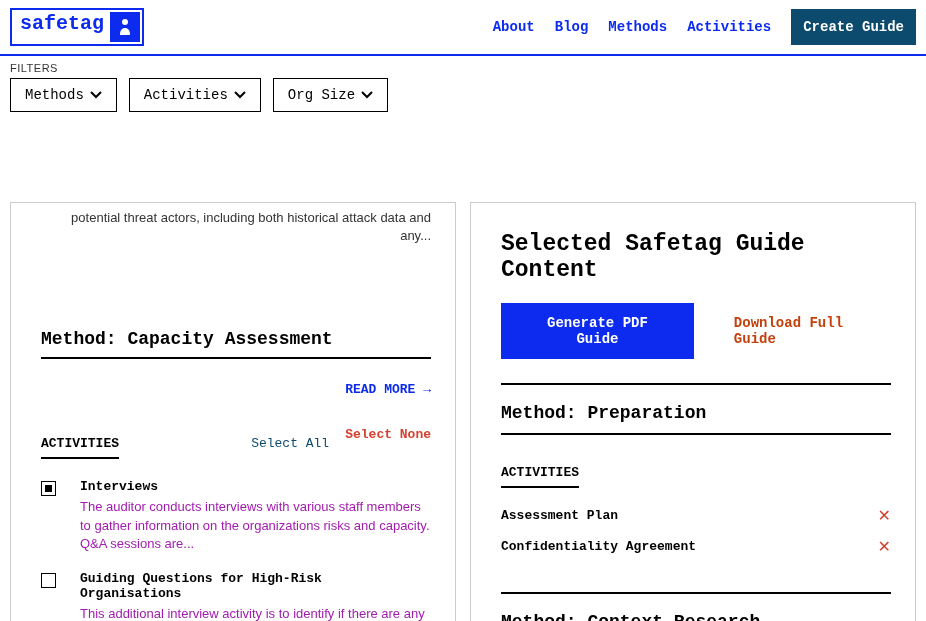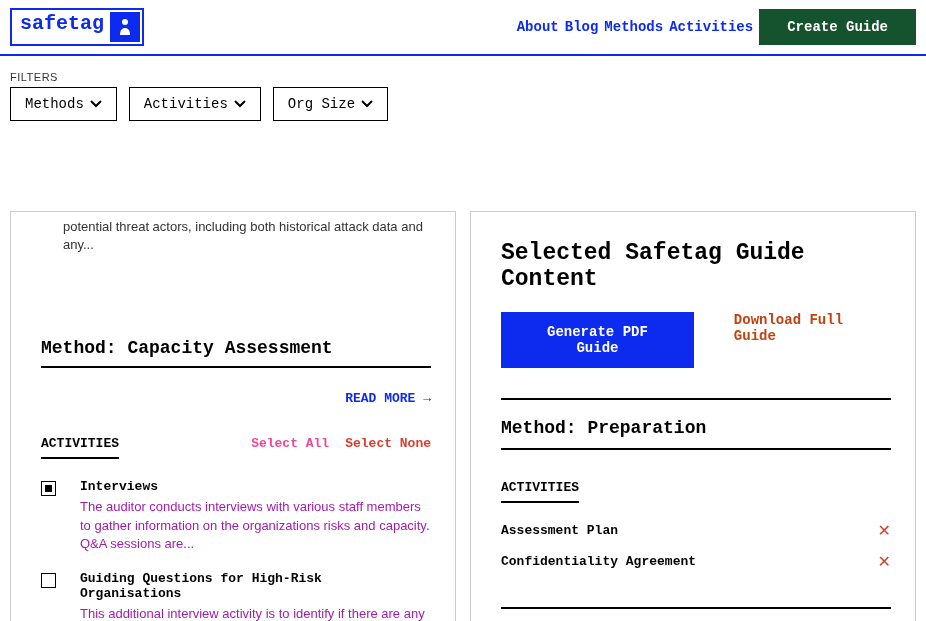--- a/index.html
+++ b/index.html
@@ -4,26 +4,26 @@
   <style>
     * { box-sizing: border-box; margin: 0; padding: 0; }
     body { font-family: Arial, sans-serif; background: #fff; width: 926px; }
     
     
     .header { display: flex; align-items: center; justify-content: space-between; padding: 8px 10px; border-bottom: 2px solid #0c2bef; }
     .logo-box { display: flex; align-items: flex-start; border: 2px solid #0c2bef; padding: 2px; }
     .logo-text { color: #0c2bef; font-family: 'Courier New', monospace; font-weight: bold; font-size: 20px; padding: 0 6px; }
     .logo-icon { background: #0c2bef; width: 30px; height: 30px; display: flex; align-items: center; justify-content: center; }
     .logo-icon svg { fill: #fff; }
-    .nav { display: flex; align-items: center; gap: 6px; }
+    .nav { display: flex; align-items: center; gap: 20px; }
     .nav-link { color: #0c2bef; font-family: 'Courier New', monospace; font-weight: bold; font-size: 14px; text-decoration: none; }
-    .create-btn { background: #14532d; color: #fff; font-family: 'Courier New', monospace; font-weight: bold; font-size: 14px; padding: 10px 28px; border: none; cursor: pointer; }
+    .create-btn { background: #0c4a6e; color: #fff; font-family: 'Courier New', monospace; font-weight: bold; font-size: 14px; padding: 10px 12px; border: none; cursor: pointer; }
     
     
-    .filters-label { font-size: 11px; padding: 15px 10px 4px; color: #333; letter-spacing: 0.5px; }
+    .filters-label { font-size: 11px; padding: 6px 10px 4px; color: #333; letter-spacing: 0.5px; }
     .filters-row { display: flex; gap: 12px; padding: 0 10px 10px; }
     .filter-btn { border: 1px solid #000; background: #fff; font-family: 'Courier New', monospace; font-size: 14px; padding: 8px 14px; display: flex; align-items: center; gap: 6px; cursor: pointer; }
     .chev { display: inline-block; }
     .chev svg { stroke: #000; fill: none; stroke-width: 2; }
     
     
     .main { display: flex; gap: 14px; margin-top: 80px; padding: 0 10px; }
     .left-panel, .right-panel { border: 1px solid #ccc; position: relative; overflow: hidden; }
     .left-panel { width: 446px; height: 427px; }
     .right-panel { width: 446px; height: 427px; }
@@ -34,33 +34,33 @@
     .threat-snippet { font-size: 13px; color: #333; padding: 6px 0 10px; line-height: 1.4; }
     .gap { height: 54px; }
     
     .method-title { font-family: 'Courier New', monospace; font-weight: bold; font-size: 18px; padding: 20px 0 8px; border-bottom: 2px solid #000; }
     .read-more { text-align: right; padding: 20px 0 30px; }
     .read-more a { color: #0c2bef; font-family: 'Courier New', monospace; font-weight: bold; font-size: 13px; text-decoration: none; }
     
     .activities-row { display: flex; justify-content: space-between; align-items: baseline; padding-bottom: 6px; }
     .activities-label { font-family: 'Courier New', monospace; font-weight: bold; font-size: 13px; border-bottom: 2px solid #000; padding-bottom: 6px; }
     .select-links { display: flex; gap: 16px; }
-    .select-all { color: #ec4899; font-family: 'Courier New', monospace; font-weight: bold; font-size: 13px; cursor: pointer; }
+    .select-all { color: #0c4a6e; font-family: 'Courier New', monospace; font-weight: normal; font-size: 13px; cursor: pointer; margin-top: 9px; }
     .select-none { color: #d4402f; font-family: 'Courier New', monospace; font-weight: bold; font-size: 13px; cursor: pointer; }
     
     .activity-item { display: flex; gap: 24px; padding: 14px 0 4px; }
     .checkbox { width: 15px; height: 15px; border: 1.5px solid #000; flex-shrink: 0; margin-top: 2px; display: flex; align-items: center; justify-content: center; }
     .checkbox.checked::after { content: ''; width: 7px; height: 7px; background: #000; }
     .activity-content { flex: 1; }
     .activity-title { font-family: 'Courier New', monospace; font-weight: bold; font-size: 13px; margin-bottom: 4px; }
     .activity-desc { font-size: 13px; color: #a21caf; line-height: 1.4; }
     
     
     .right-title { font-family: 'Courier New', monospace; font-weight: bold; font-size: 23px; padding: 28px 0 20px; }
-    .btn-row { display: flex; gap: 40px; align-items: flex-start; padding-bottom: 30px; }
+    .btn-row { display: flex; gap: 40px; align-items: center; padding-bottom: 24px; }
     .gen-pdf { background: #0c2bef; color: #fff; border: none; font-family: 'Courier New', monospace; font-weight: bold; font-size: 14px; padding: 12px 22px; cursor: pointer; }
     .dl-full { color: #c2410c; font-family: 'Courier New', monospace; font-weight: bold; font-size: 14px; text-decoration: none; cursor: pointer; }
     
     .sel-method-title { font-family: 'Courier New', monospace; font-weight: bold; font-size: 18px; padding: 16px 0 8px; border-top: 2px solid #000; border-bottom: 2px solid #000; padding-bottom: 10px; padding-top: 18px; }
     .sel-activities-label { font-family: 'Courier New', monospace; font-weight: bold; font-size: 13px; padding: 30px 0 6px; border-bottom: 2px solid #000; display: inline-block; margin-bottom: 12px; }
     .sel-activity-row { display: flex; justify-content: space-between; align-items: center; padding: 6px 0; }
     .sel-activity-name { font-family: 'Courier New', monospace; font-weight: bold; font-size: 13px; }
     .remove-x { color: #d4402f; cursor: pointer; font-size: 16px; }
     .sel-spacer { height: 30px; }
     
@@ -110,21 +110,21 @@
       <span class="chev"><svg width="12" height="8" viewBox="0 0 12 8">
           <path d="M1 1 L6 6 L11 1"></path>
         </svg></span>
     </button>
 </div>
 
 <div class="main">
 
   <div class="left-panel">
     <div class="scroll-box">
-      <div style="padding-left:22px;">
+      <div style="padding-left:22px;text-align:right;">
         <div class="threat-snippet">potential threat actors, including both historical attack data and any...</div>
       </div>
       <div class="gap"></div>
       <div class="method-title">Method: Capacity Assessment</div>
       <div class="read-more"><a>READ MORE  →</a></div>
       <div class="activities-row">
         <span class="activities-label">ACTIVITIES</span>
         <div class="select-links">
           <span class="select-all">Select All</span>
           <span class="select-none">Select None</span>

